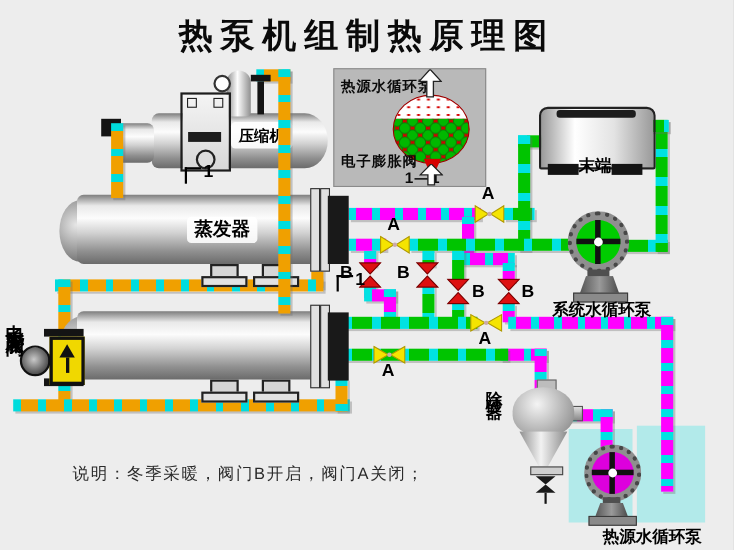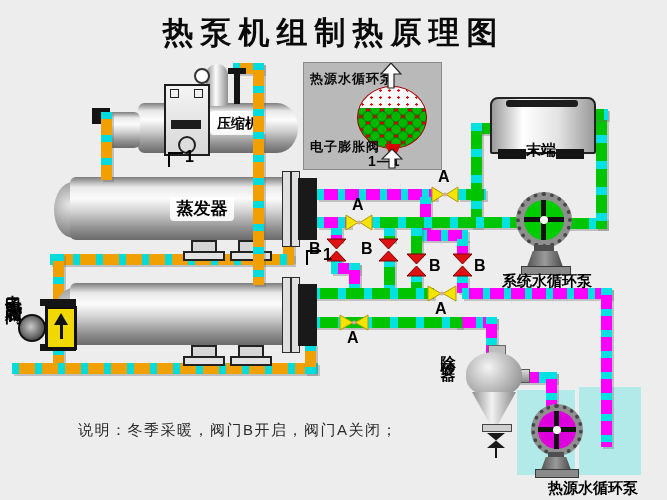--- a/index.html
+++ b/index.html
@@ -2,21 +2,21 @@
 <html><head>
 <meta charset="utf-8">
 <style>
   html,body{margin:0;padding:0;background:#d8d8d8;}
   #stage{position:relative;width:667px;height:500px;background:#ededed;overflow:hidden;
          font-family:"Liberation Sans",sans-serif;}
   .abs{position:absolute;}
   
   #title{left:0;top:12px;width:667px;text-align:center;font-family:"Liberation Serif",serif;
          font-weight:bold;font-size:31px;letter-spacing:7px;color:#0a0a0a;z-index:60;}
-  #note{left:66px;top:421px;font-size:15px;letter-spacing:1.5px;color:#2b2b2b;z-index:60;margin-left:12px;}
+  #note{left:66px;top:421px;font-size:15px;letter-spacing:1.5px;color:#2b2b2b;z-index:60;}
   
   .pipe{z-index:10;box-shadow:2px 2px 0 rgba(110,110,110,.35);}
   .ph.o{background:repeating-linear-gradient(90deg,#00dcdc 0 7px,#f0a000 7px 23px);}
   .pv.o{background:repeating-linear-gradient(180deg,#00dcdc 0 7px,#f0a000 7px 23px);}
   .ph.m{background:repeating-linear-gradient(90deg,#00e2e2 0 7px,#ff00ff 7px 21px);}
   .pv.m{background:repeating-linear-gradient(180deg,#00e2e2 0 7px,#ff00ff 7px 21px);}
   .ph.g{background:repeating-linear-gradient(90deg,#00e2e2 0 8px,#00c400 8px 26px);}
   .pv.g{background:repeating-linear-gradient(180deg,#00e2e2 0 8px,#00c400 8px 26px);}
   .z30{z-index:30;}
   

